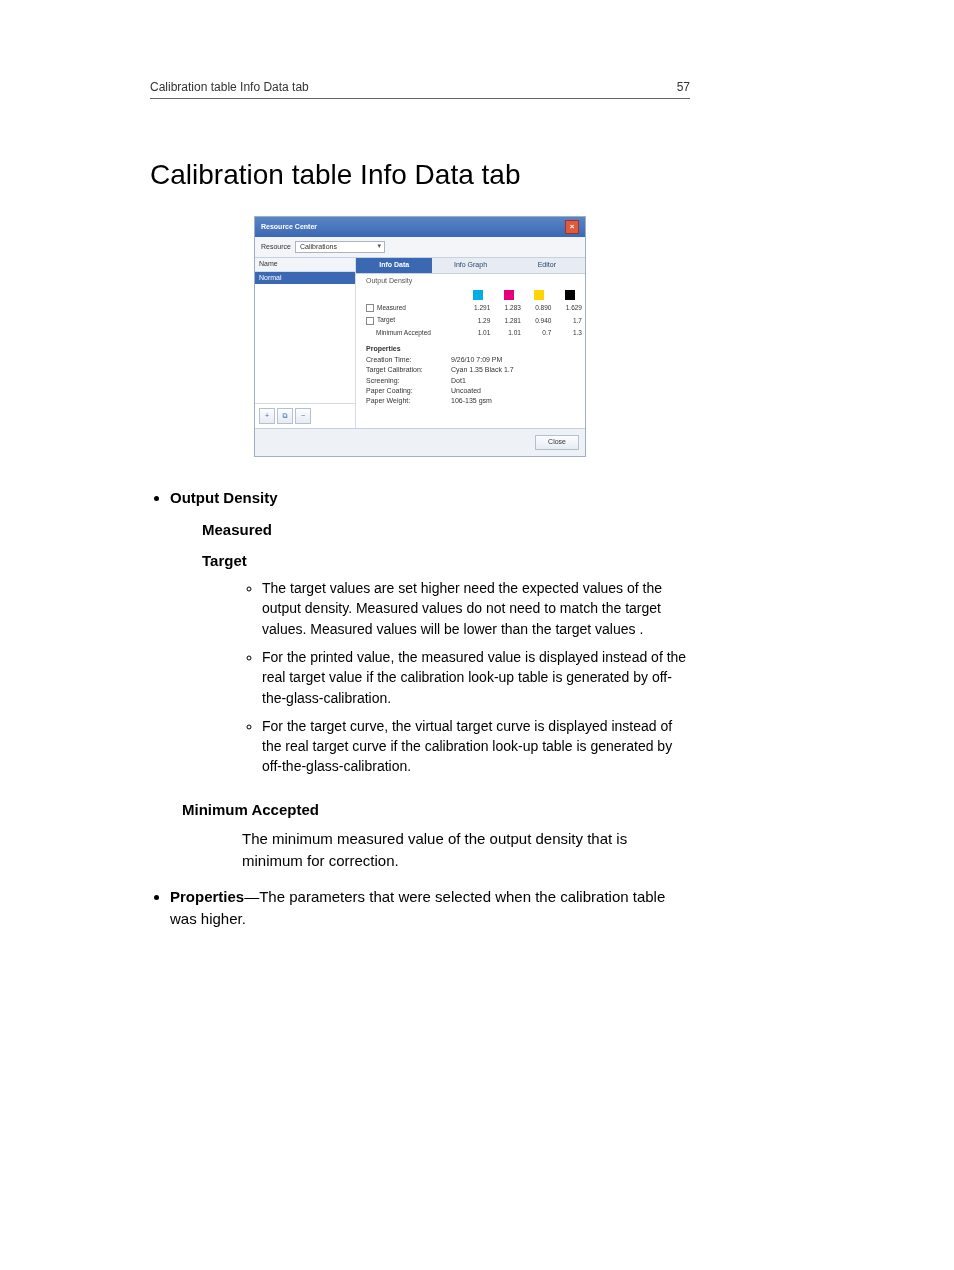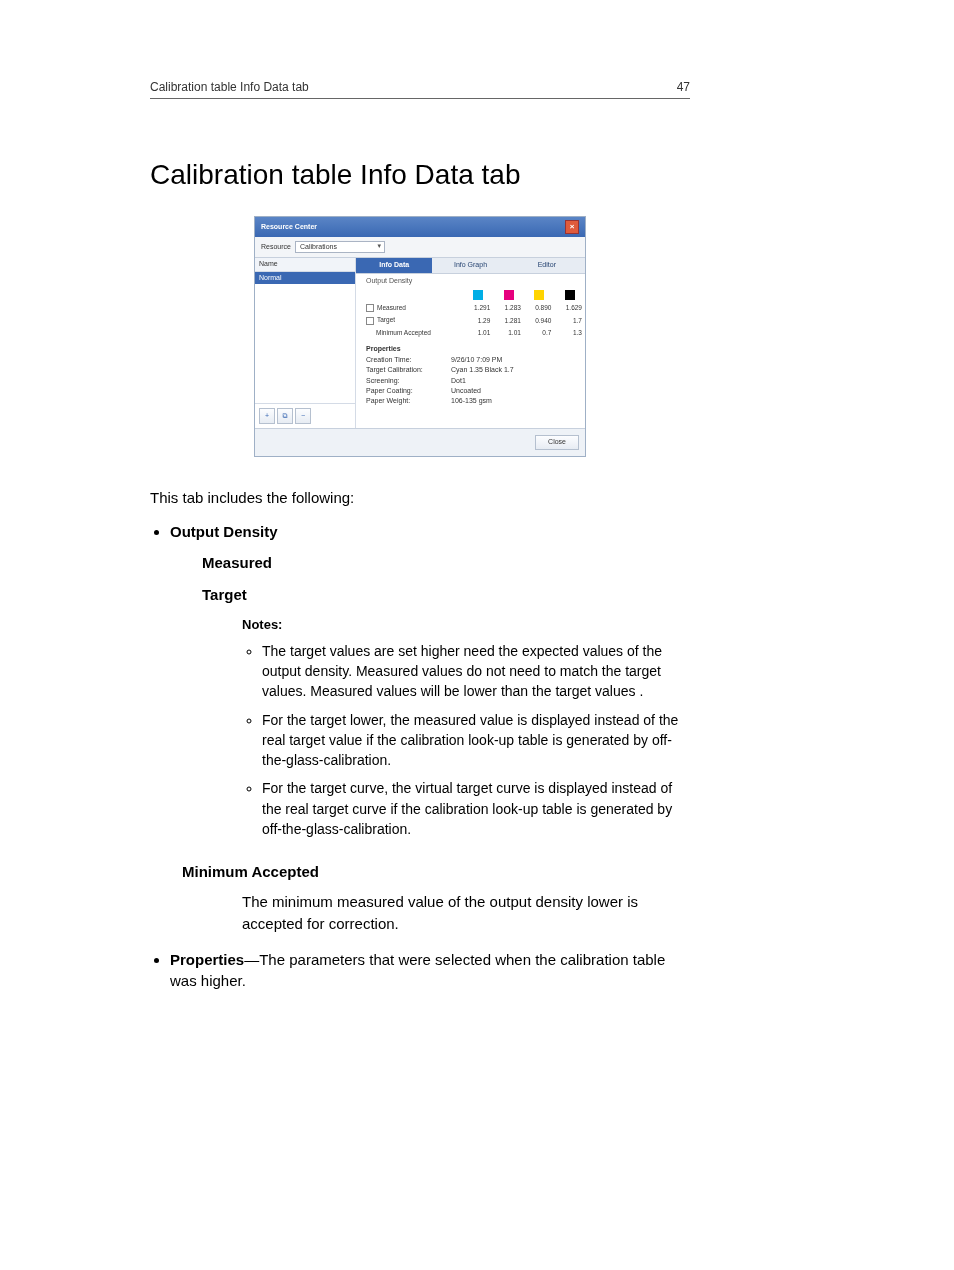--- a/index.html
+++ b/index.html
@@ -257,21 +257,21 @@
     margin: 22px 0 8px 12px;
   }
 </style>
 </head>
 <body>
 
 <div class="page">
 
   <div class="running-header">
     <span>Calibration table Info Data tab</span>
-    <span>47</span>
+    <span>57</span>
   </div>
 
   <h1 class="title">Calibration table Info Data tab</h1>
 
   <div class="shot-wrap">
     <div class="shot">
 
       <div class="shot-titlebar">
         <span>Resource Center</span>
         <span class="shot-close">×</span>
@@ -362,39 +362,37 @@
         </div>
       </div>
 
       <div class="shot-footer">
         <span class="btn-close">Close</span>
       </div>
     </div>
   </div>
 
   <div class="body-content">
-    <p>This tab includes the following:</p>
 
     <ul class="bullets">
       <li>
         <b>Output Density</b>
 
         <div class="dl-term">Measured</div>
 
         <div class="dl-term">Target</div>
 
-        <div class="notes-h">Notes:</div>
         <ul class="notes">
           <li>The target values are set higher need the expected values of the output density. Measured values do not need to match the target values. Measured values will be lower than the target values .</li>
-          <li>For the target lower, the measured value is displayed instead of the real target value if the calibration look-up table is generated by off-the-glass-calibration.</li>
+          <li>For the printed value, the measured value is displayed instead of the real target value if the calibration look-up table is generated by off-the-glass-calibration.</li>
           <li>For the target curve, the virtual target curve is displayed instead of the real target curve if the calibration look-up table is generated by off-the-glass-calibration.</li>
         </ul>
 
         <div class="term-top">Minimum Accepted</div>
-        <div class="dl-desc">The minimum measured value of the output density lower is accepted for correction.</div>
+        <div class="dl-desc">The minimum measured value of the output density that is minimum for correction.</div>
       </li>
 
       <li>
         <b>Properties</b><span>—The parameters that were selected when the calibration table was higher.</span>
       </li>
     </ul>
   </div>
 
 </div>
 

